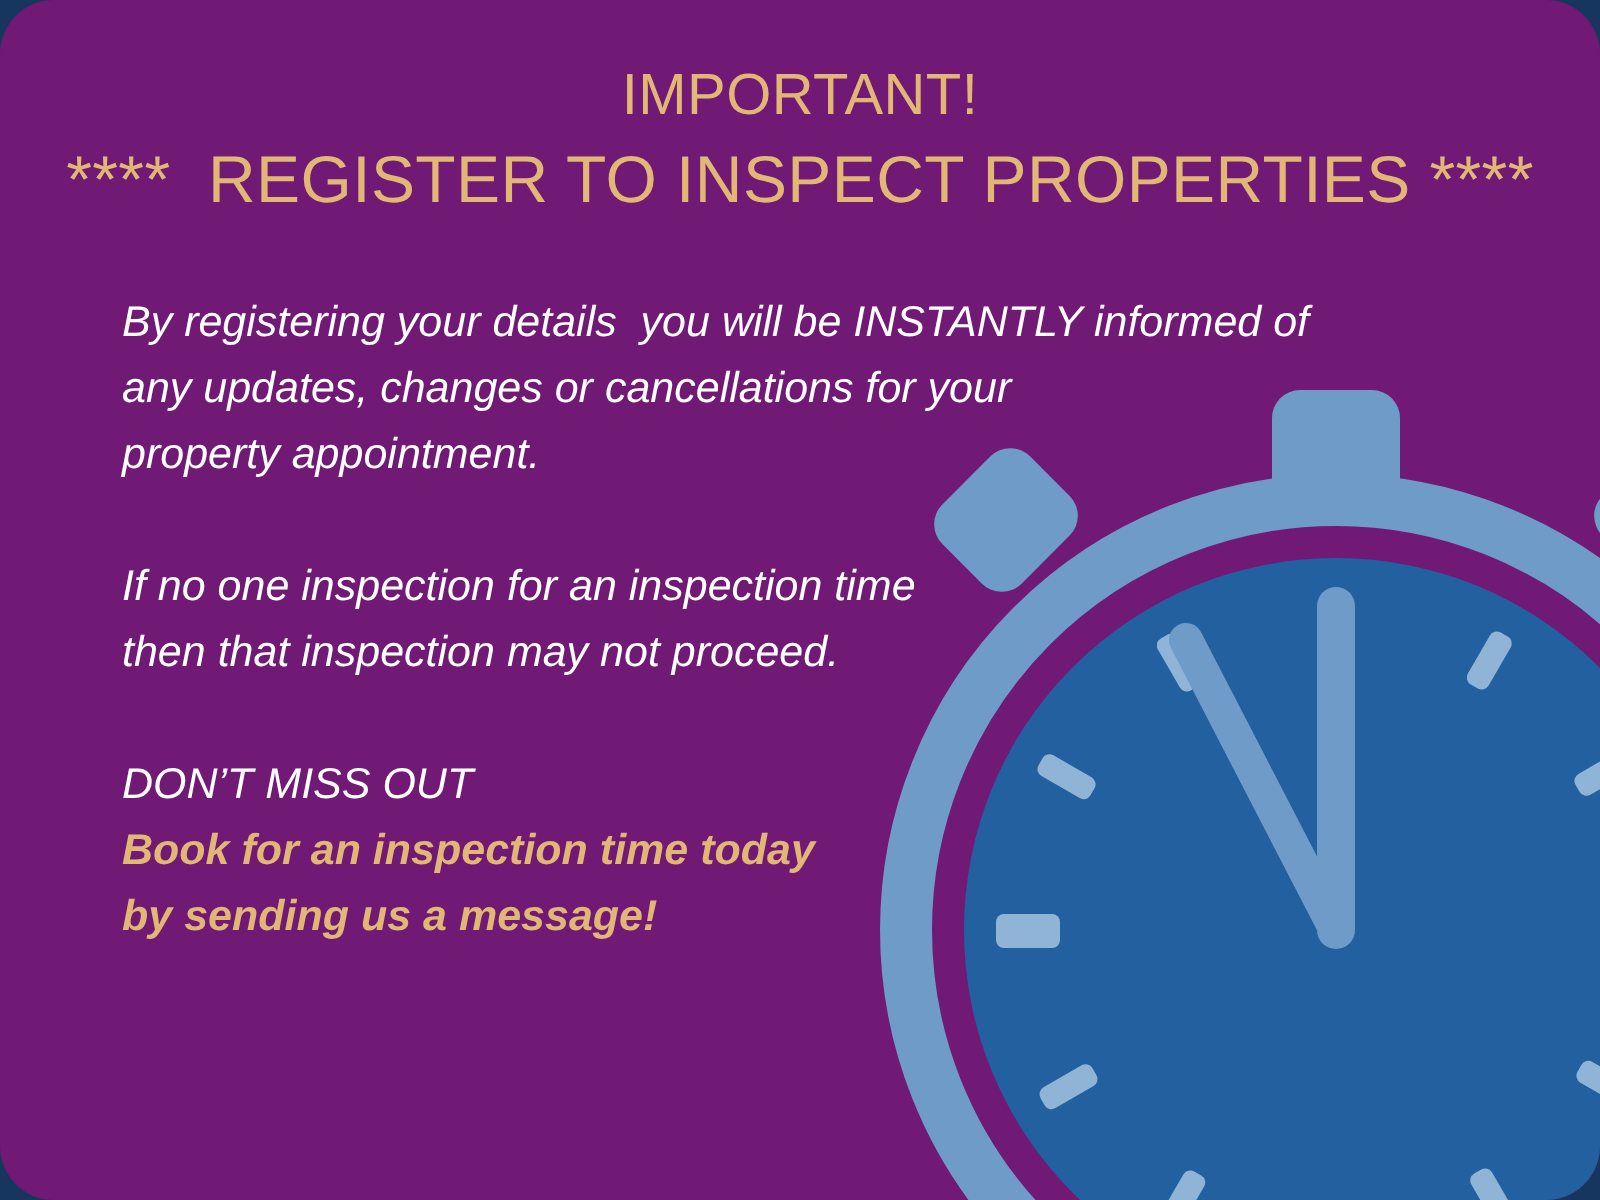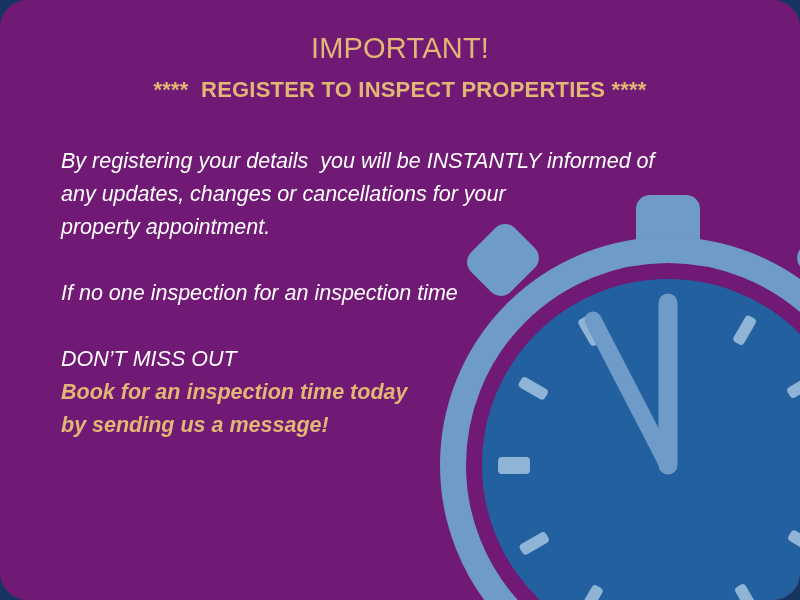--- a/index.html
+++ b/index.html
@@ -48,22 +48,22 @@
   }
   .headline-1 {
     color: #e2b775;
     font-size: 29px;
     font-weight: 400;
     line-height: 36px;
     letter-spacing: 0.2px;
   }
   .headline-2 {
     color: #e2b775;
-    font-size: 22px;
-    font-weight: 700;
+    font-size: 33px;
+    font-weight: 400;
     line-height: 34px;
     letter-spacing: 0.2px;
     margin-top: 7px;
     white-space: pre;
     text-align: center;
   }
 
   .body-block {
     position: absolute;
     left: 61px;
@@ -135,20 +135,21 @@
 
     <div class="body-block">
 
       <div class="para">By registering your details  you will be INSTANTLY informed of</div>
       <div class="para">any updates, changes or cancellations for your</div>
       <div class="para">property appointment.</div>
 
       <div class="spacer"></div>
 
       <div class="para">If no one inspection for an inspection time</div>
+      <div class="para">then that inspection may not proceed.</div>
 
       <div class="spacer"></div>
 
       <div class="para">DON’T MISS OUT</div>
       <div class="para gold">Book for an inspection time today</div>
       <div class="para gold">by sending us a message!</div>
 
     </div>
 
   </div>

